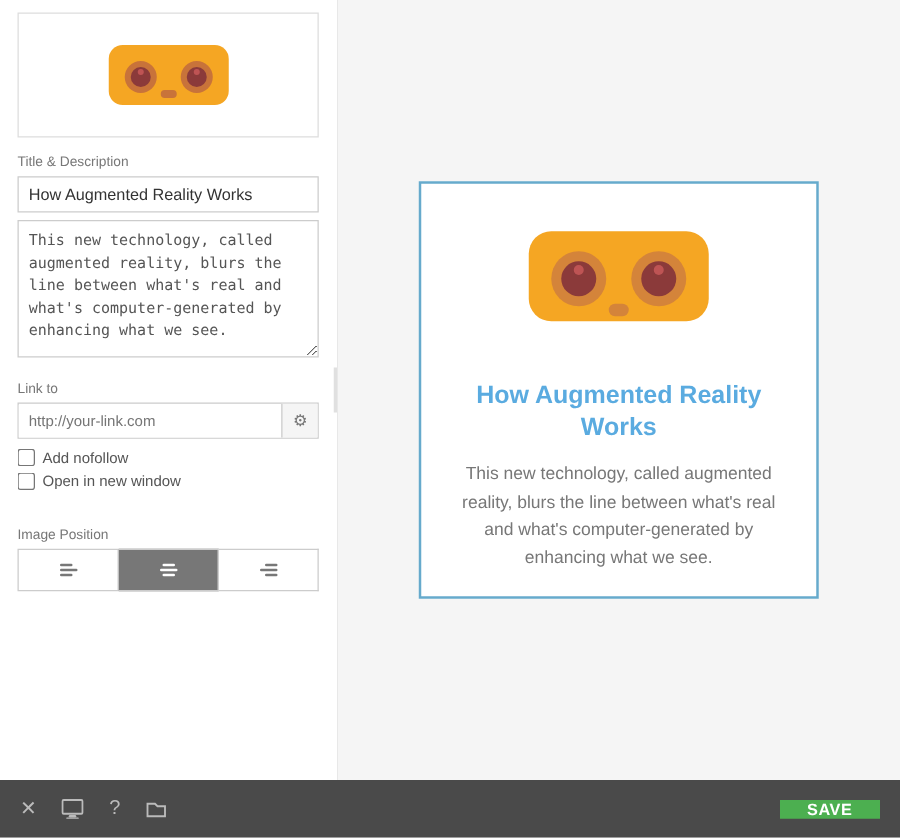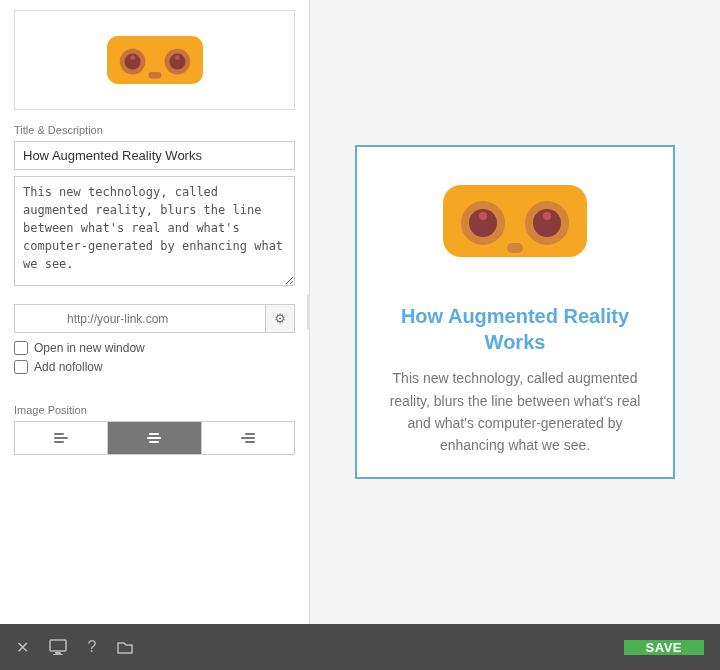--- a/index.html
+++ b/index.html
@@ -14,21 +14,21 @@
     }
 
     .main-content {
       display: flex;
       flex: 1;
       overflow: hidden;
     }
 
     
     .left-panel {
-      width: 310px;
+      width: 270px;
       background: #fff;
       border-right: 1px solid #ddd;
       overflow-y: auto;
       padding: 10px 14px 10px 14px;
       flex-shrink: 0;
       position: relative;
     }
 
     .thumbnail-area {
       border: 1px solid #ddd;
@@ -85,21 +85,20 @@
       margin-bottom: 8px;
     }
 
     .link-input {
       flex: 1;
       border: none;
       padding: 6px 8px;
       font-size: 12px;
       color: #aaa;
       outline: none;
-      margin-left: 44px;
     }
 
     .link-gear-btn {
       background: #f5f5f5;
       border: none;
       border-left: 1px solid #ccc;
       padding: 6px 8px;
       cursor: pointer;
       color: #777;
       font-size: 13px;
@@ -279,31 +278,32 @@
       </svg>
     </div>
 
     
     <div class="section-label">Title &amp; Description</div>
     <input class="title-input" type="text" value="How Augmented Reality Works" style="">
     <textarea class="description-textarea" style="">This new technology, called augmented reality, blurs the line between what's real and what's computer-generated by enhancing what we see.</textarea>
 
     
     <div class="link-section">
+      <div class="section-label">Link to</div>
       <div class="link-row">
         <input class="link-input" type="text" placeholder="http://your-link.com" style="">
         <button class="link-gear-btn">⚙</button>
       </div>
       <div class="checkbox-row">
         <input type="checkbox" style="">
-        <span class="checkbox-label">Open in new window</span>
+        <span class="checkbox-label">Add nofollow</span>
       </div>
       <div class="checkbox-row">
         <input type="checkbox" style="">
-        <span class="checkbox-label">Add nofollow</span>
+        <span class="checkbox-label">Open in new window</span>
       </div>
     </div>
 
     
     <div class="image-position-section">
       <div class="section-label">Image Position</div>
       <div class="position-buttons">
         <button class="pos-btn">
           <svg viewBox="0 0 18 18" fill="currentColor">
             <rect x="2" y="4" width="10" height="2" rx="1"></rect>

